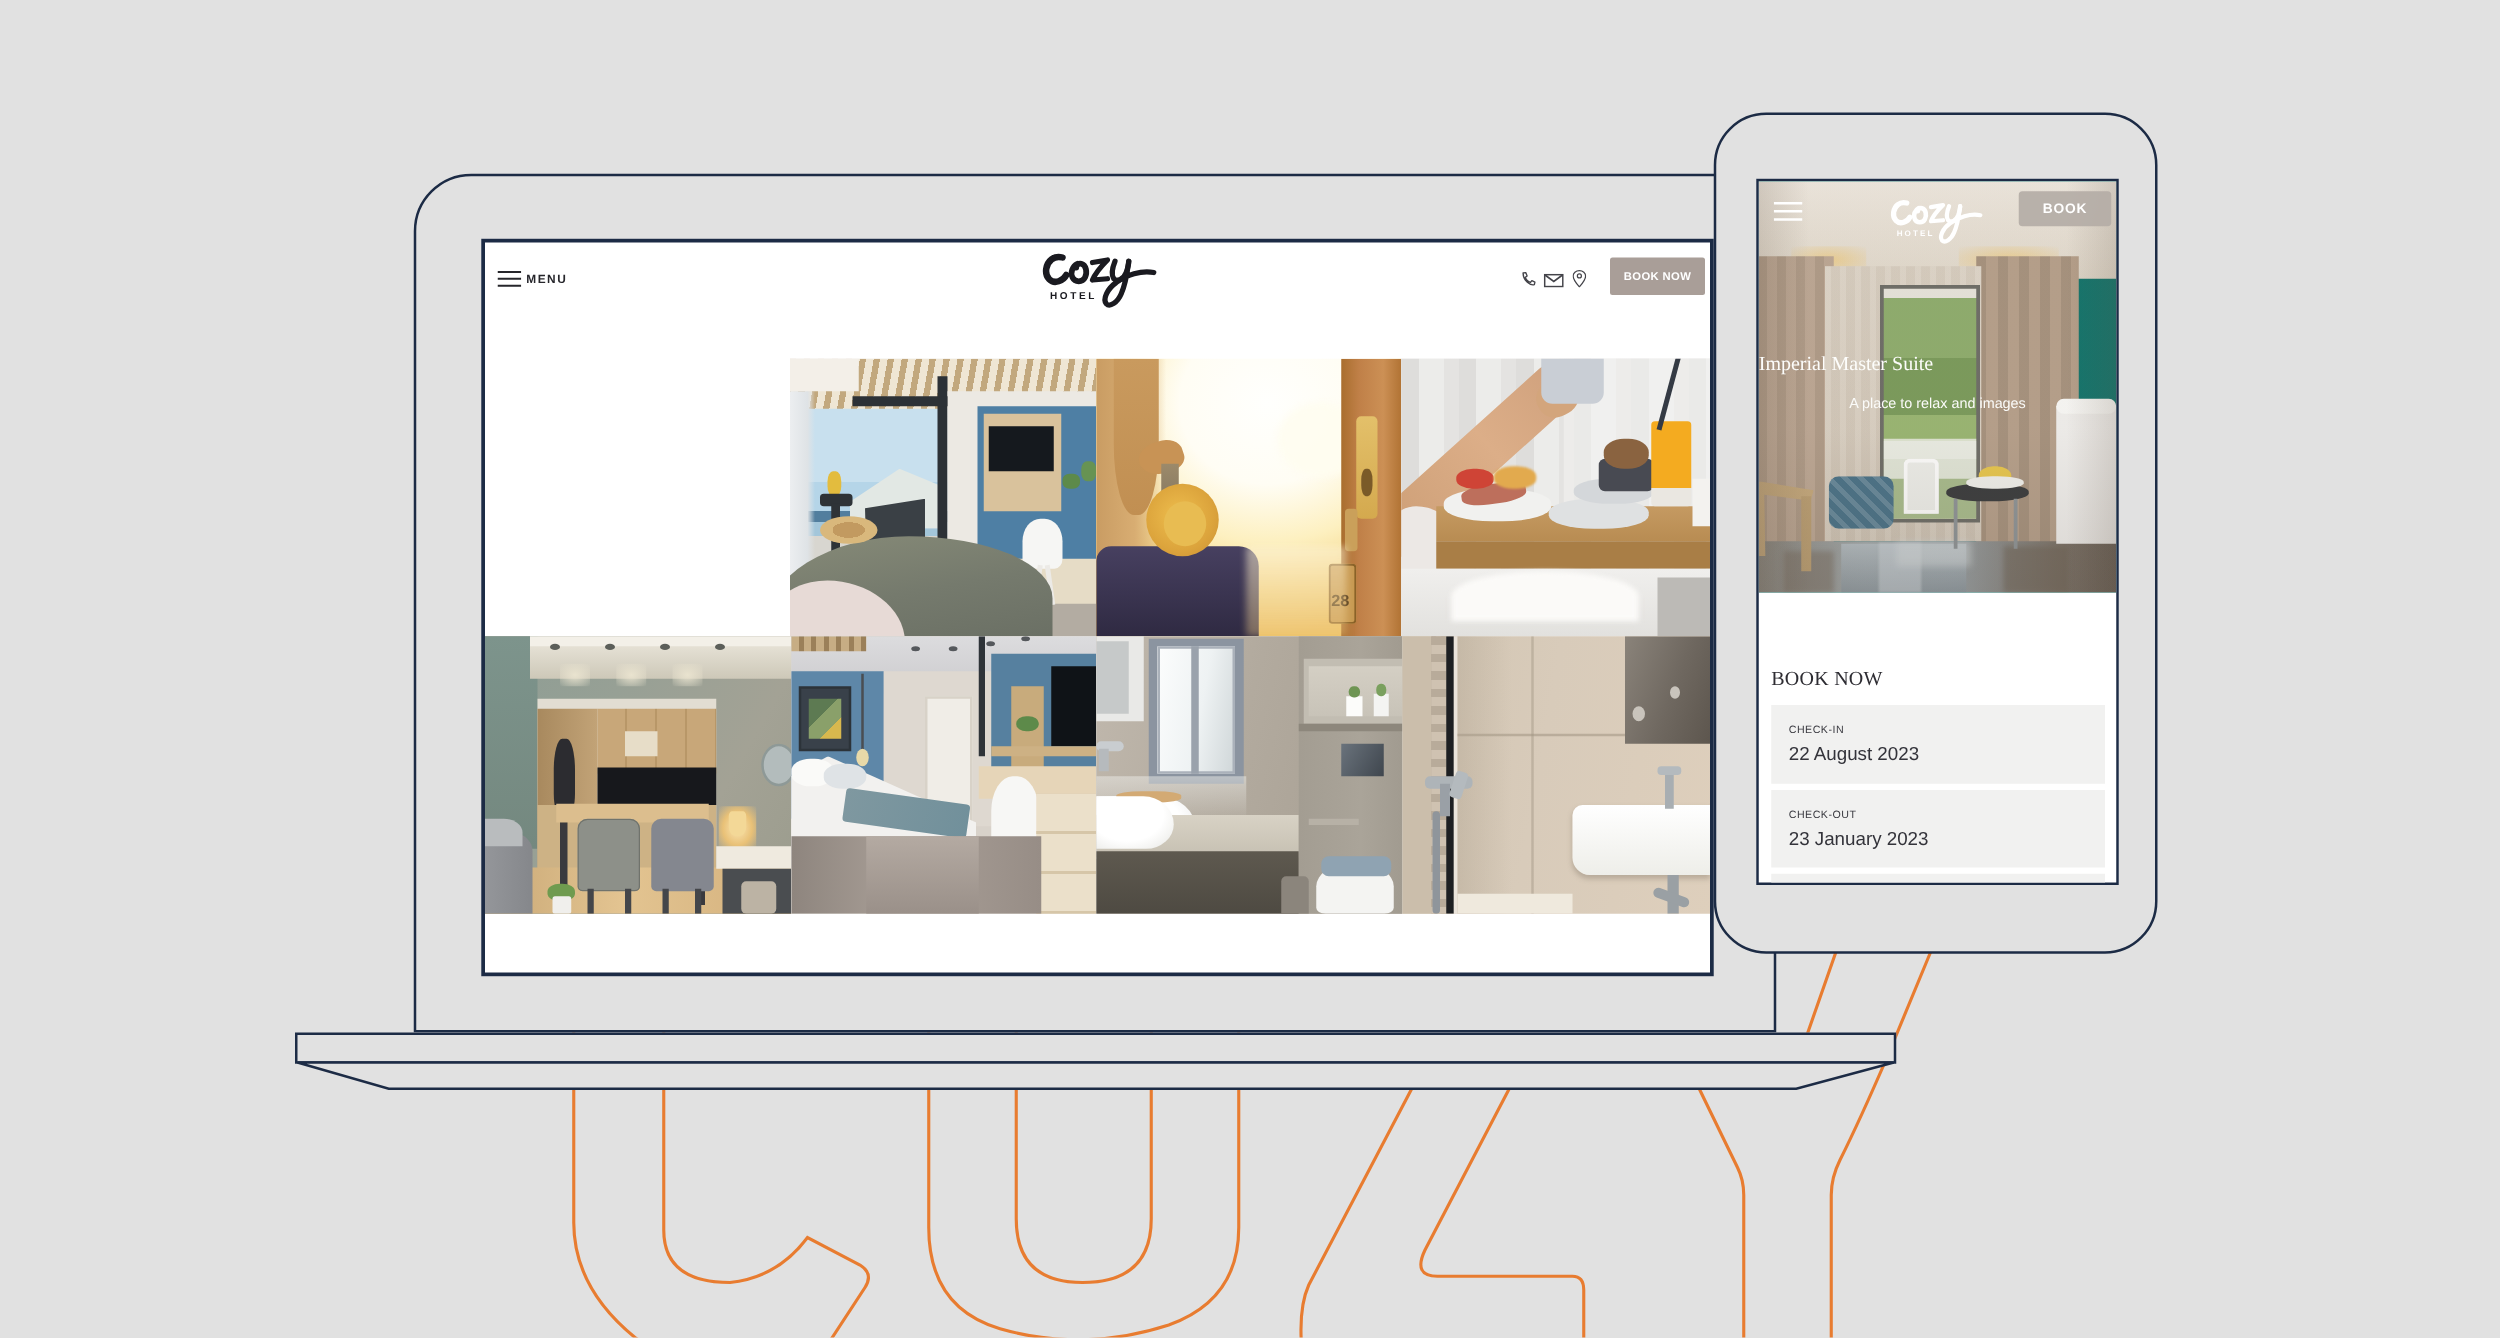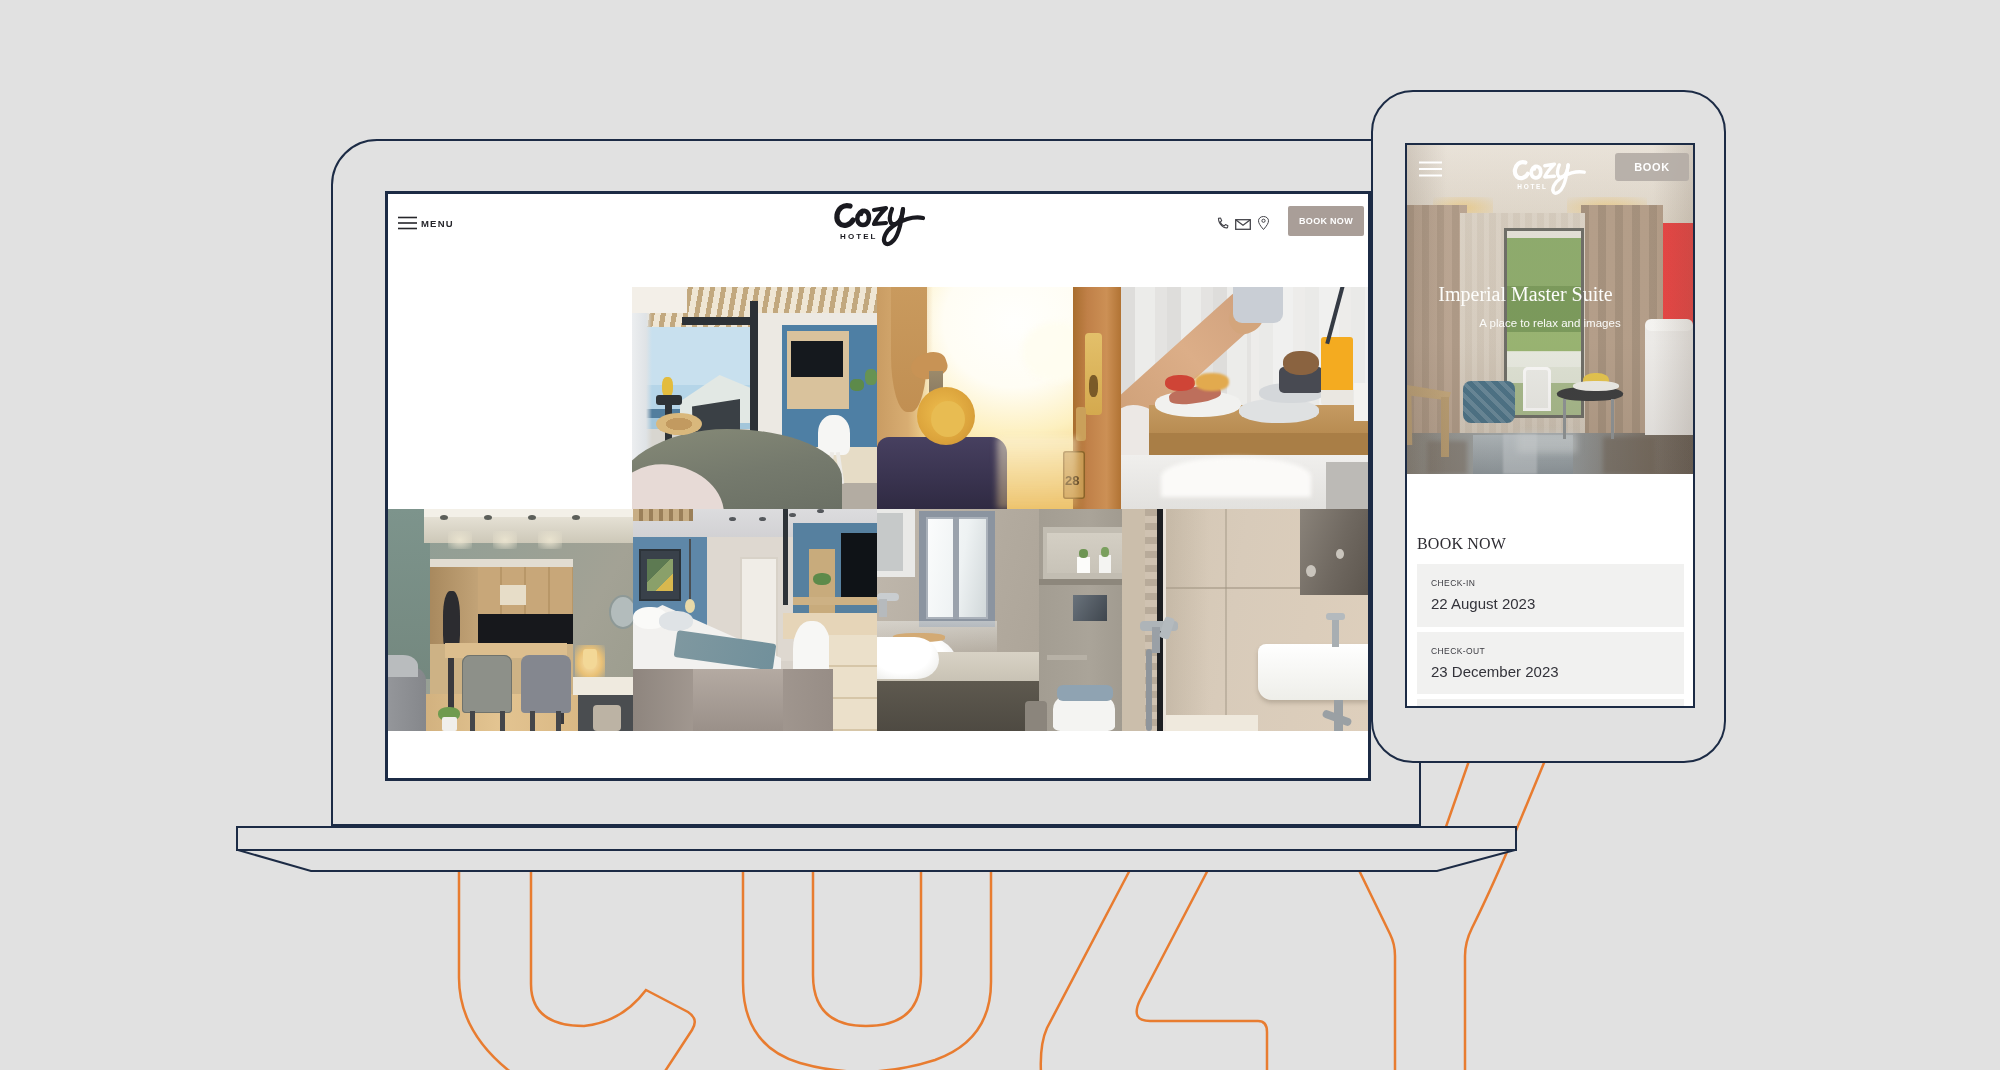--- a/index.html
+++ b/index.html
@@ -312,21 +312,21 @@
 <div class="abs" style="left:236px;top:826px;width:1281px;height:25px;border:2px solid #1c2b45;background:#e1e1e1;box-sizing:border-box;"></div>
 
 <svg class="abs" style="left:0;top:0;" width="2000" height="1070" viewBox="0 0 2000 1070">
   <path d="M238,850 L311,871 L1437,871 L1515,850 Z" fill="#e1e1e1" stroke="#1c2b45" stroke-width="2"></path>
 </svg>
 
 <div class="abs" style="left:1371px;top:90px;width:355px;height:673px;border:2px solid #1c2b45;border-radius:42px;background:#e1e1e1;box-sizing:border-box;"></div>
 
 <div class="abs" style="left:1405px;top:143px;width:290px;height:565px;border:2px solid #1c2b45;background:#ffffff;box-sizing:border-box;overflow:hidden;" id="phone-screen">
 
-  <div class="abs" style="left:0;top:0;width:286px;height:329px;background:#ef4444;overflow:hidden;">
+  <div class="abs" style="left:0;top:0;width:286px;height:329px;background:#0f766e;overflow:hidden;">
 
     <div class="abs" style="left:0;top:0;width:286px;height:78px;background:linear-gradient(#efe9e0,#e2dacd);"></div>
     <div class="abs" style="left:26px;top:52px;width:60px;height:22px;background:radial-gradient(#eccf92,rgba(236,207,146,0));"></div>
     <div class="abs" style="left:160px;top:52px;width:80px;height:22px;background:radial-gradient(#eccf92,rgba(236,207,146,0));"></div>
 
     <div class="abs" style="left:0;top:60px;width:60px;height:240px;background:repeating-linear-gradient(90deg,#b09c89 0 7px,#bda895 7px 15px);"></div>
 
     <div class="abs" style="left:174px;top:60px;width:82px;height:250px;background:repeating-linear-gradient(90deg,#a7937f 0 8px,#b7a18c 8px 17px);"></div>
 
     <div class="abs" style="left:53px;top:68px;width:125px;height:220px;background:repeating-linear-gradient(90deg,rgba(228,219,206,0.4) 0 5px,rgba(208,196,180,0.35) 5px 12px),linear-gradient(#dcd4c8,#cfc5b7);"></div>
@@ -369,31 +369,31 @@
         <path d="M29,18 C25,20 23,25 25,29 C27,33 33,33 35,29 C37,25 36,19 32,18 C30,17.5 28,19 28,21" stroke-width="4.6"></path>
         <path d="M41,17 L53,15 C47,21 43,26 41,31 L53,30" stroke-width="4.2"></path>
         <path d="M59,16 C57,21 56,27 58,30 C61,33 66,30 68,25 C69,22 70,18 70,16" stroke-width="4.2"></path>
         <path d="M70,16 C69,23 68,33 64,42 C61,49 55,53 52,50 C49,46 53,38 60,33 C68,27 80,23 90,25" stroke-width="4.2"></path>
       </g>
       <text x="7" y="46" font-family="Liberation Sans,sans-serif" font-size="8" font-weight="bold" letter-spacing="2.1" fill="#ffffff">HOTEL</text>
     </svg>
 
     <div class="abs" style="left:208px;top:8px;width:74px;height:28px;background:rgba(180,172,166,0.92);border-radius:3px;color:#fff;font-size:11px;font-weight:bold;letter-spacing:0.6px;text-align:center;line-height:28px;">BOOK</div>
 
-    <div class="abs" style="left:0;top:138px;width:237px;text-align:center;font-family:'Liberation Serif',serif;font-size:20px;color:#fdfdfb;">Imperial Master Suite</div>
+    <div class="abs" style="left:0;top:138px;width:237px;text-align:left;font-family:'Liberation Serif',serif;font-size:16px;color:#fdfdfb;">Imperial Master Suite</div>
 
     <div class="abs" style="left:0;top:172px;width:286px;text-align:center;font-size:11.5px;color:#fbfbf9;">A place to relax and images</div>
   </div>
 
   <div class="abs" style="left:10px;top:390px;font-family:'Liberation Serif',serif;font-size:16px;letter-spacing:0.2px;color:#2e2d33;">BOOK NOW</div>
 
   <div class="abs" style="left:10px;top:419px;width:267px;height:63px;background:#f1f1f0;">
     <div class="abs" style="left:14px;top:14px;font-size:8.5px;letter-spacing:0.4px;color:#3a3a40;">CHECK-IN</div>
     <div class="abs" style="left:14px;top:31px;font-size:15px;color:#33333a;">22 August 2023</div>
   </div>
 
   <div class="abs" style="left:10px;top:487px;width:267px;height:62px;background:#f1f1f0;">
     <div class="abs" style="left:14px;top:14px;font-size:8.5px;letter-spacing:0.4px;color:#3a3a40;">CHECK-OUT</div>
-    <div class="abs" style="left:14px;top:31px;font-size:15px;color:#33333a;">23 December 2023</div>
+    <div class="abs" style="left:14px;top:31px;font-size:15px;color:#33333a;">23 January 2023</div>
   </div>
 
   <div class="abs" style="left:10px;top:554px;width:267px;height:11px;background:#f1f1f0;"></div>
 </div>
 
 </body></html>

